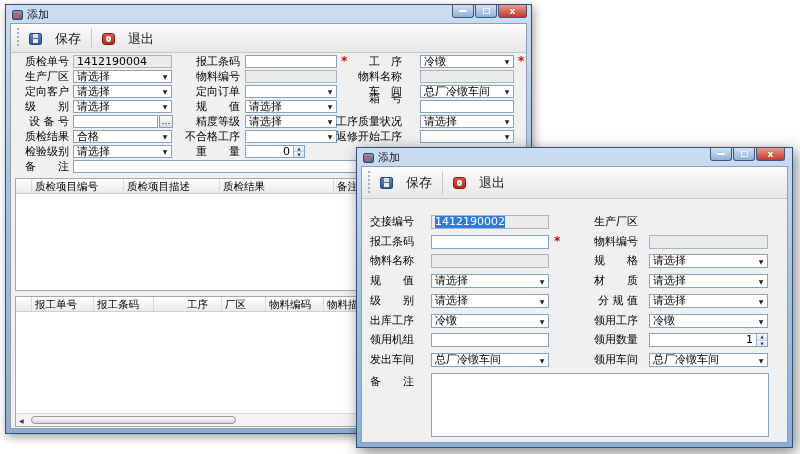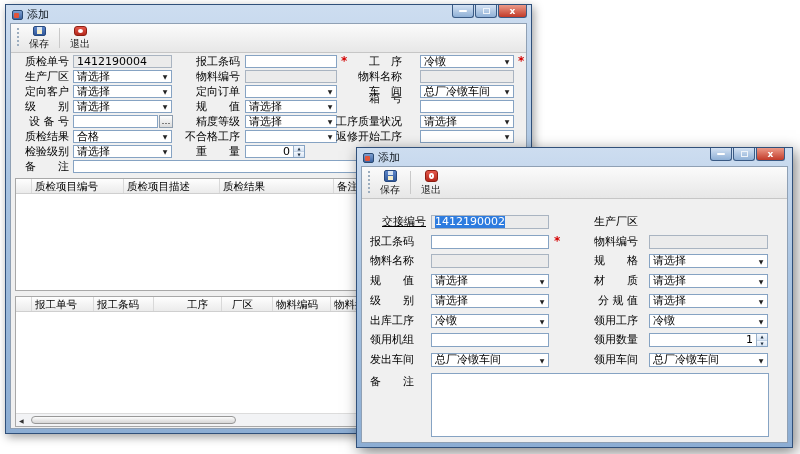--- a/index.html
+++ b/index.html
@@ -29,22 +29,22 @@
   .glyph-close { color:#fff; font-size:9px; font-weight:bold; line-height:10px; }
 
   .client { position:absolute; left:4px; right:4px; top:18px; bottom:4px;
             background:#f0f0f0; border:1px solid #8fa0b4; }
 
   
   .toolbar { position:absolute; left:0; right:0; top:0; display:flex; align-items:stretch;
              background:linear-gradient(#fbfbfb,#e7e7e7); border-bottom:1px solid #c6c6c6;
              padding-left:3px; }
   .grip { width:2px; margin:4px 3px; background:repeating-linear-gradient(180deg,#9daebf 0 2px,transparent 2px 4px); }
-  .tbtn { display:flex; flex-direction:column; align-items:center; justify-content:center;
-          gap:1px; padding:2px 7px 1px; font-size:10px; color:#1a1a1a; }
+  .tbtn { display:flex; align-items:center; justify-content:center;
+          gap:13px; padding:2px 7px 1px; font-size:13px; color:#1a1a1a; }
   .tsep { width:1px; background:#c9c9c9; margin:4px 3px; }
   .icon-save { width:13px; height:12px; background:linear-gradient(#5c85c9,#32599b);
                border:1px solid #27497e; border-radius:2px; position:relative; }
   .icon-save::before { content:""; position:absolute; left:3px; right:3px; top:0; height:4px; background:#d8e4f2; }
   .icon-save::after  { content:""; position:absolute; left:3px; right:3px; bottom:1px; height:4px; background:#f6eecb; }
   .icon-exit { width:13px; height:12px; background:linear-gradient(#e4574a,#b5291c);
                border:1px solid #8c1d12; border-radius:3px; position:relative; }
   .icon-exit::after { content:""; position:absolute; left:3px; right:3px; top:2px; bottom:2px;
                border:2px solid #fff; border-radius:50%; }
 
@@ -245,21 +245,21 @@
           </div>
           <div class="tbody"></div>
         </div>
 
       <div class="gtable" style="left:4px; top:272px; width:511px; height:131px;">
           <div class="thead">
             <div class="rowsel" style="width: 16px;"></div>
             <div class="th" style="width: 62px;">报工单号</div>
             <div class="th" style="width: 60px;">报工条码</div>
             <div class="th" style="width: 38px; margin-left: 30px;">工序</div>
-            <div class="th" style="width: 44px; margin-left: 7px;">厂区</div>
+            <div class="th" style="width: 44px;">厂区</div>
             <div class="th" style="width: 58px;">物料编码</div>
             <div class="th fill">物料描述</div>
           </div>
           <div class="tbody" style="bottom: 13px;"></div>
           <div class="hscroll">
             <div class="hs-arrow">◀</div>
             <div class="hs-thumb"></div>
           </div>
         </div>
     </div>
@@ -290,21 +290,21 @@
           <span>保存</span>
         </div>
         <div class="tsep"></div>
         <div class="tbtn">
           <span class="icon-exit"></span>
           <span>退出</span>
         </div>
       </div>
 
       <div class="fcol">
-          <div class="flabel" style="left: 20px; top: 48px; width: 44px; text-decoration: underline;">交接编号</div>
+          <div class="flabel" style="left: 8px; top: 48px; width: 44px;">交接编号</div>
           <div class="fld dis" style="left: 69px; top: 48px; width: 118px; height: 14px;">
             <span class="val"><span class="selhl">1412190002</span></span>
           </div>
           <div class="flabel" style="left: 8px; top: 68px; width: 44px;">报工条码</div>
           <div class="fld" style="left: 69px; top: 68px; width: 118px; height: 14px;">
             <span class="val"></span>
           </div>
           <div class="req" style="left: 192px; top: 68px;">*</div>
           <div class="flabel" style="left: 8px; top: 87px; width: 44px;">物料名称</div>
           <div class="fld dis" style="left: 69px; top: 87px; width: 118px; height: 14px;">

